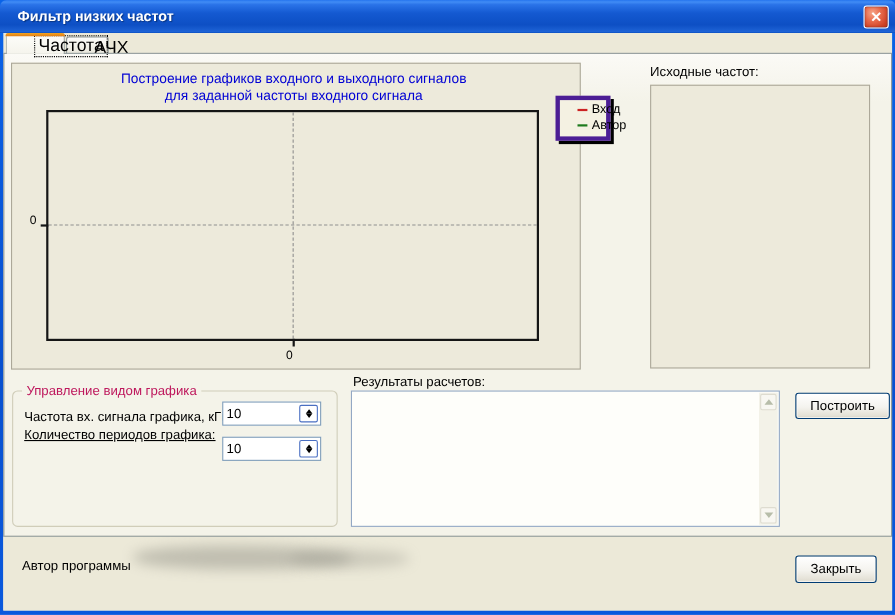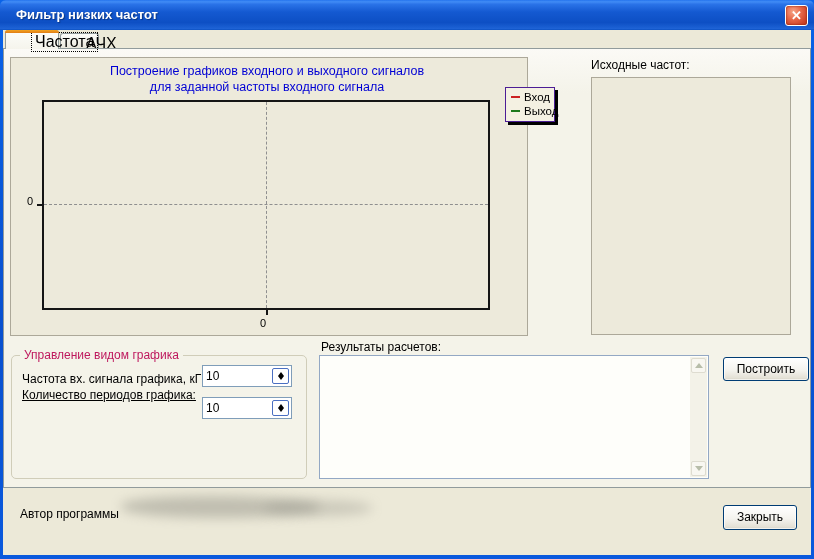--- a/index.html
+++ b/index.html
@@ -45,21 +45,21 @@
   .chart-title { position:absolute; left:31px; top:5px; width:450px; text-align:center;
     color:#0000d4; font-size:12.5px; line-height:16px; }
   .plot { position:absolute; left:31px; top:42px; width:448px; height:210px; border:2px solid #151515; }
   .grid-h { position:absolute; left:0; right:0; top:102px; border-top:1px dashed #8f8f8f; }
   .grid-v { position:absolute; top:0; bottom:0; left:222px; border-left:1px dashed #8f8f8f; }
   .tick-y { position:absolute; left:-7px; top:102px; width:7px; border-top:2px solid #151515; }
   .tick-x { position:absolute; left:222px; bottom:-7px; height:7px; border-left:2px solid #151515; }
   .ylab { position:absolute; left:16px; top:137px; font-size:11px; }
   .xlab { position:absolute; left:249px; top:259px; font-size:11px; }
   .legend { position:absolute; left:494px; top:29px; width:50px; background:#f4f1e2;
-    border:1px solid #4c1d95; box-shadow:3px 3px 0 #000; padding:2px 4px 3px 5px; font-size:11.5px; }
+    border:4px solid #4c1d95; box-shadow:3px 3px 0 #000; padding:2px 4px 3px 16px; font-size:11.5px; }
   .legend-row { display:flex; align-items:center; gap:4px; line-height:14px; }
   .dash { width:9px; height:2px; flex:0 0 auto; }
   .dash-in { background:#cc2222; }
   .dash-out { background:#1d7a1d; }
 
   
   .src-label { position:absolute; left:587px; top:9px; }
   .src-box { position:absolute; left:587px; top:28px; width:200px; height:258px;
     background:#edeadb; border:1px solid #aca899; }
 
@@ -151,21 +151,21 @@
           <div class="tick-x"></div>
         </div>
         <span class="xlab">0</span>
         <div class="legend">
           <div class="legend-row">
             <span class="dash dash-in"></span>
             <span>Вход</span>
           </div>
           <div class="legend-row">
             <span class="dash dash-out"></span>
-            <span>Выход</span>
+            <span>Автор</span>
           </div>
         </div>
       </div>
 
       <div class="src-label">Исходные частот:</div>
       <div class="src-box"></div>
 
       <div class="groupbox">
         <span class="group-title">Управление видом графика</span>
         <span class="fld-label f1">Частота вх. сигнала графика, кГц:</span>

